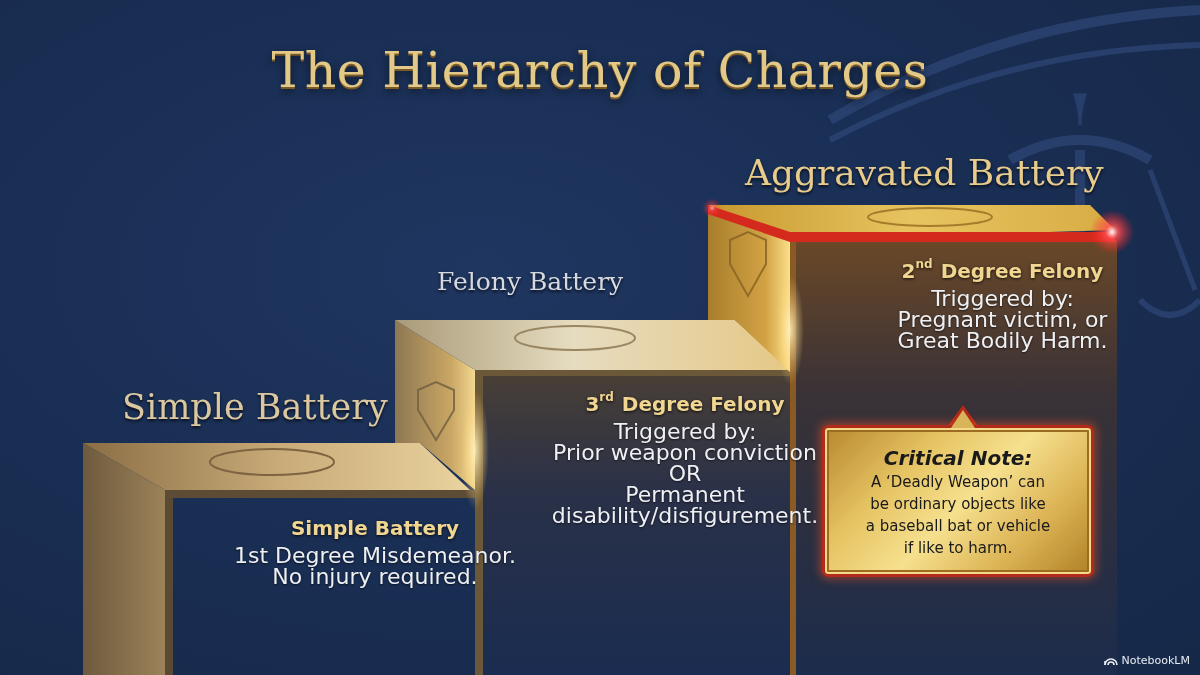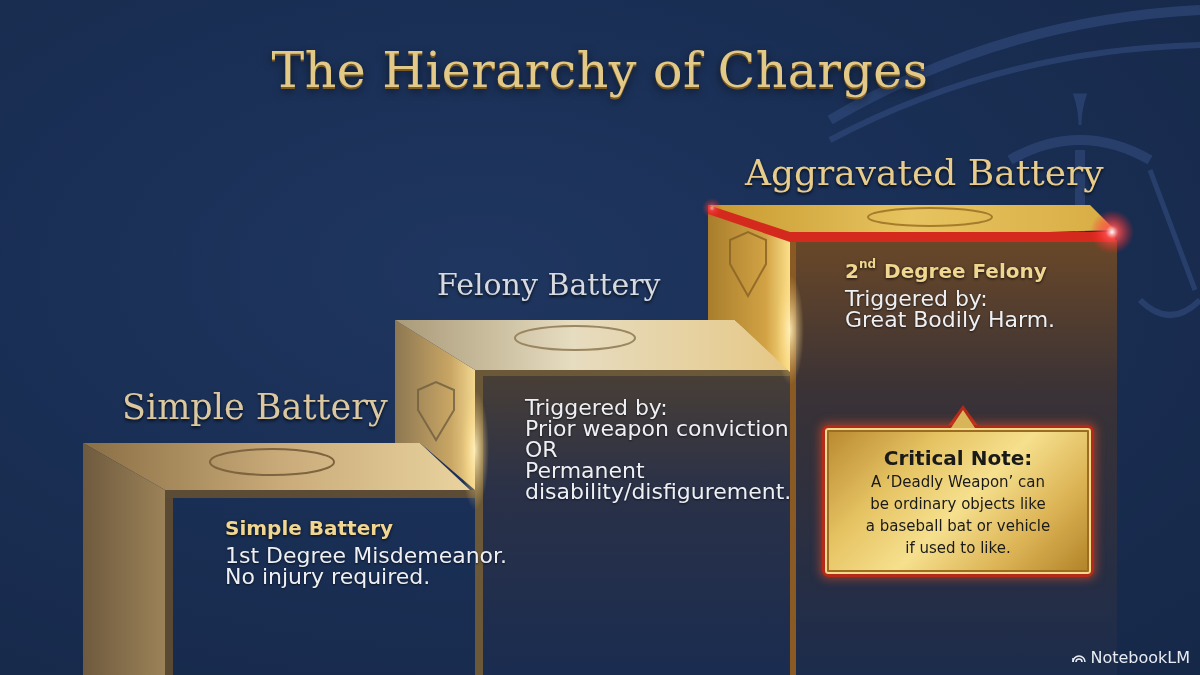--- a/index.html
+++ b/index.html
@@ -11,46 +11,46 @@
 
   
   #bg-emblem{position:absolute;left:0;top:0;width:1200px;height:675px;}
 
   #title{position:absolute;left:0;width:1200px;top:42px;text-align:center;font-size:49px;
     color:#e3c987;letter-spacing:0.5px;
     text-shadow:0 2px 0 #7a5a24,0 4px 8px rgba(0,0,0,.6);}
 
   .step-label{position:absolute;font-size:36px;white-space:nowrap;text-shadow:0 2px 3px rgba(0,0,0,.7);}
   #label-simple{left:122px;top:387px;color:#dcc8a0;font-size:35px;}
-  #label-felony{left:437px;top:267px;color:#d6d9df;font-size:30px;}
+  #label-felony{left:437px;top:267px;color:#d6d9df;font-size:25px;}
   #label-aggr{left:745px;top:152px;color:#e8cc8c;font-size:36px;}
 
   #stairs{position:absolute;left:0;top:0;width:1200px;height:675px;}
 
-  .panel{position:absolute;text-align:left;padding-left:45px;}
+  .panel{position:absolute;text-align:center;padding-left:45px;}
   .panel .head{font-weight:bold;font-size:20px;color:#f0d690;text-shadow:0 1px 3px rgba(0,0,0,.8);}
   .panel .head sup{font-size:12px;vertical-align:top;position:relative;top:-2px;margin-right:1px;}
   .panel .body{font-size:22px;line-height:21px;color:#eef0f4;margin-top:5px;text-shadow:0 1px 2px rgba(0,0,0,.6);}
   #panel-simple{left:180px;top:516px;width:300px;}
   #panel-felony{left:480px;top:392px;width:320px;}
   #panel-aggr{left:800px;top:259px;width:315px;}
 
   #note{position:absolute;left:822px;top:425px;width:272px;height:152px;
     background:linear-gradient(135deg,#b8862e 0%,#e6c464 30%,#f6e08e 52%,#dcb456 75%,#b08026 100%);
     border:3px solid #b22a1a;border-radius:6px;
     box-shadow:0 0 10px 2px rgba(230,80,40,.55), inset 0 0 0 2px #f3d989, inset 0 0 0 4px #9c6c20;
     text-align:center;box-sizing:border-box;padding-top:18px;}
   #note-arrow{position:absolute;left:947px;top:405px;width:0;height:0;
     border-left:16px solid transparent;border-right:16px solid transparent;border-bottom:22px solid #b22a1a;}
   #note-arrow-in{position:absolute;left:951px;top:410px;width:0;height:0;
     border-left:12px solid transparent;border-right:12px solid transparent;border-bottom:18px solid #d9b55a;}
-  #note .nt{font-weight:bold;font-size:20px;color:#1a1a1a;}
+  #note .nt{font-weight:bold;font-size:20px;color:#1a1a1a;font-style:italic;}
   #note .nb{font-size:15px;line-height:22px;color:#1a1a1a;margin-top:1px;}
 
-  #brand{position:absolute;right:10px;bottom:8px;color:#e8ecf2;font-size:16px;display:flex;align-items:center;gap:4px;}
+  #brand{position:absolute;right:10px;bottom:8px;color:#e8ecf2;font-size:11px;display:flex;align-items:center;gap:4px;}
 </style>
 </head>
 <body>
 
 <div id="stage">
 
   <svg id="bg-emblem" viewBox="0 0 1200 675">
     <g fill="none" stroke="#2a4270" stroke-width="10" opacity="0.9">
       <path d="M830 120 Q 1000 20 1200 10"></path>
       <path d="M830 140 Q 1000 50 1200 45" stroke-width="6"></path>
@@ -152,45 +152,47 @@
 
   <div id="panel-simple" class="panel sans">
     <div class="head">Simple Battery</div>
     <div class="body">
       <div>1st Degree Misdemeanor.</div>
       <div>No injury required.</div>
     </div>
   </div>
 
   <div id="panel-felony" class="panel sans">
+    <div class="head"><span>3</span><sup>rd</sup> <span>Degree Felony</span></div>
     <div class="body">
       <div>Triggered by:</div>
       <div>Prior weapon conviction</div>
       <div>OR</div>
       <div>Permanent</div>
       <div>disability/disfigurement.</div>
     </div>
   </div>
 
   <div id="panel-aggr" class="panel sans">
     <div class="head"><span>2</span><sup>nd</sup> <span>Degree Felony</span></div>
     <div class="body">
       <div>Triggered by:</div>
+      <div>Pregnant victim, or</div>
       <div>Great Bodily Harm.</div>
     </div>
   </div>
 
   <div id="note-arrow"></div>
   <div id="note" class="sans">
     <div class="nt">Critical Note:</div>
     <div class="nb">
       <div>A ‘Deadly Weapon’ can</div>
       <div>be ordinary objects like</div>
       <div>a baseball bat or vehicle</div>
-      <div>if used to like.</div>
+      <div>if like to harm.</div>
     </div>
   </div>
   <div id="note-arrow-in"></div>
 
   <div id="brand" class="sans">
     <svg width="14" height="11" viewBox="0 0 14 11">
       <path d="M1 10 A6 6 0 0 1 13 10" fill="none" stroke="#e8ecf2" stroke-width="1.6"></path>
       <path d="M4 10 A3 3 0 0 1 10 10" fill="none" stroke="#e8ecf2" stroke-width="1.6"></path>
       <path d="M1 10 L1 6" stroke="#e8ecf2" stroke-width="1.6"></path>
     </svg>

